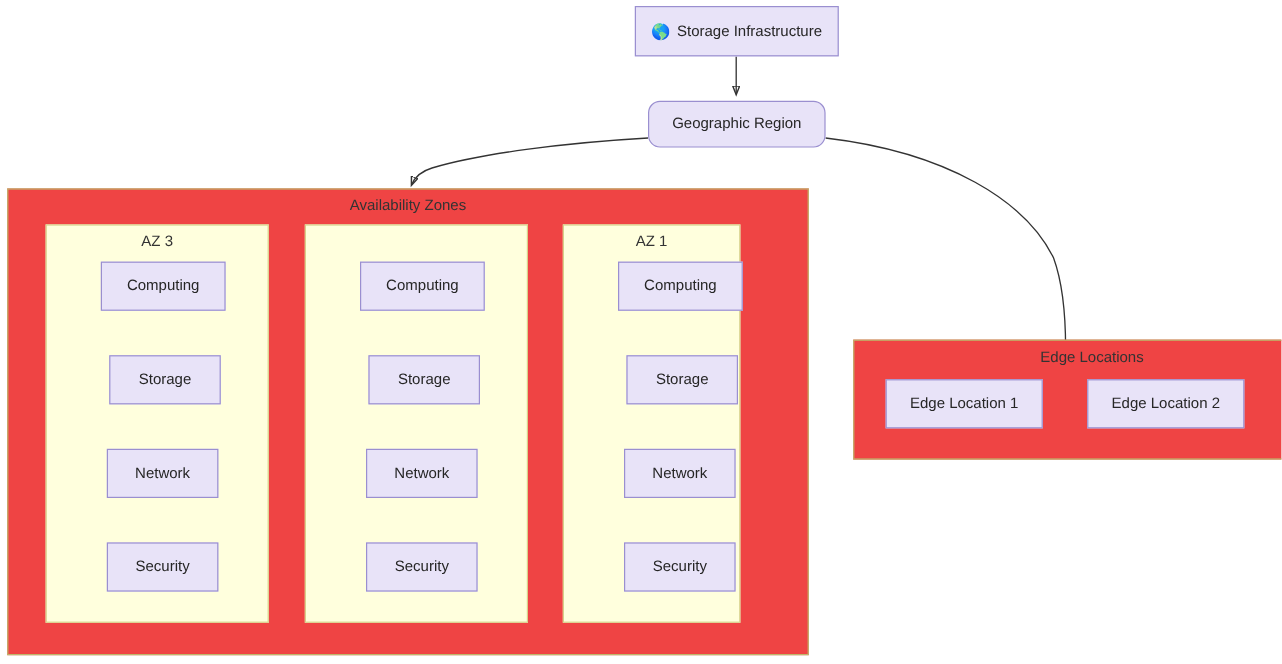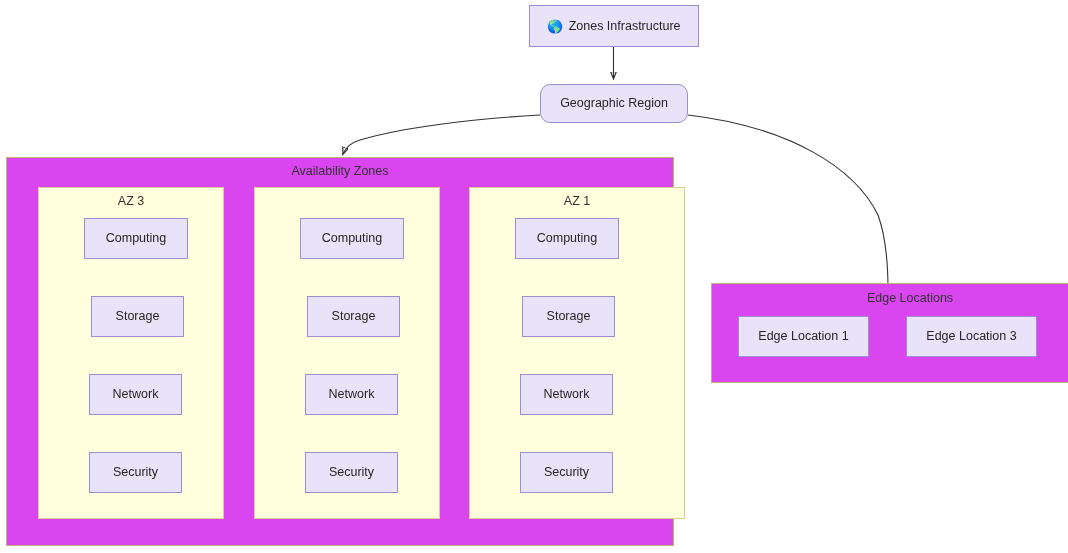--- a/index.html
+++ b/index.html
@@ -36,21 +36,21 @@
   }
   .node .emoji {
     font-size: 13px;
     margin-right: 5px;
     line-height: 1;
   }
   
   .group {
     position: absolute;
     box-sizing: border-box;
-    background: #d946ef;
+    background: #ef4444;
     border: 1px solid #bdb76b;
     border-radius: 0px;
   }
   .group-label {
     position: absolute;
     left: 0;
     right: 0;
     text-align: center;
     font-size: 12.5px;
     color: #333333;
@@ -91,21 +91,21 @@
 
     <path d="M613.5,47 L613.5,78.5" marker-end="url(#arrowhead)"></path>
 
     <path d="M540,115 C470,119 400,128 360,140 C350,143 345,149 343,154" marker-end="url(#arrowhead)"></path>
 
     <path d="M688,115 C790,127 855,168 878,215 C886,237 888,265 888,290" marker-end="url(#arrowhead)"></path>
   </svg>
 
   <div class="node" style="left:529px; top:5px; width:170px; height:42px;">
     <span class="emoji">🌎</span>
-    <span>Zones Infrastructure</span>
+    <span>Storage Infrastructure</span>
   </div>
 
   <div class="node" style="left:540px; top:84px; width:148px; height:39px;border-radius:10px;">
     <span>Geographic Region</span>
   </div>
 
   <div class="group" style="left:6px; top:157px; width:668px; height:389px;">
     <div class="group-label" style="top:6px;">Availability Zones</div>
 
     <div class="subgroup" style="left:31px; top:29px; width:186px; height:332px;">
@@ -132,21 +132,21 @@
         <span>Storage</span>
       </div>
       <div class="node" style="left:50px; top:186px; width:93px; height:41px;">
         <span>Network</span>
       </div>
       <div class="node" style="left:50px; top:264px; width:93px; height:41px;">
         <span>Security</span>
       </div>
     </div>
 
-    <div class="subgroup" style="left:462px; top:29px; width:216px; height:332px;text-decoration:underline;">
+    <div class="subgroup" style="left:462px; top:29px; width:148px; height:332px;text-decoration:underline;">
       <div class="group-label" style="top:6px;">AZ 1</div>
       <div class="node" style="left:45px; top:30px; width:104px; height:41px;">
         <span>Computing</span>
       </div>
       <div class="node" style="left:52px; top:108px; width:93px; height:41px;">
         <span>Storage</span>
       </div>
       <div class="node" style="left:50px; top:186px; width:93px; height:41px;">
         <span>Network</span>
       </div>
@@ -155,17 +155,17 @@
       </div>
     </div>
   </div>
 
   <div class="group" style="left:711px; top:283px; width:398px; height:100px;">
     <div class="group-label" style="top:7px;">Edge Locations</div>
     <div class="node" style="left:26px; top:32px; width:131px; height:41px;align-items:center;">
       <span>Edge Location 1</span>
     </div>
     <div class="node" style="left:194px; top:32px; width:131px; height:41px;">
-      <span>Edge Location 3</span>
+      <span>Edge Location 2</span>
     </div>
   </div>
 
 </div>
 
 </body></html>

